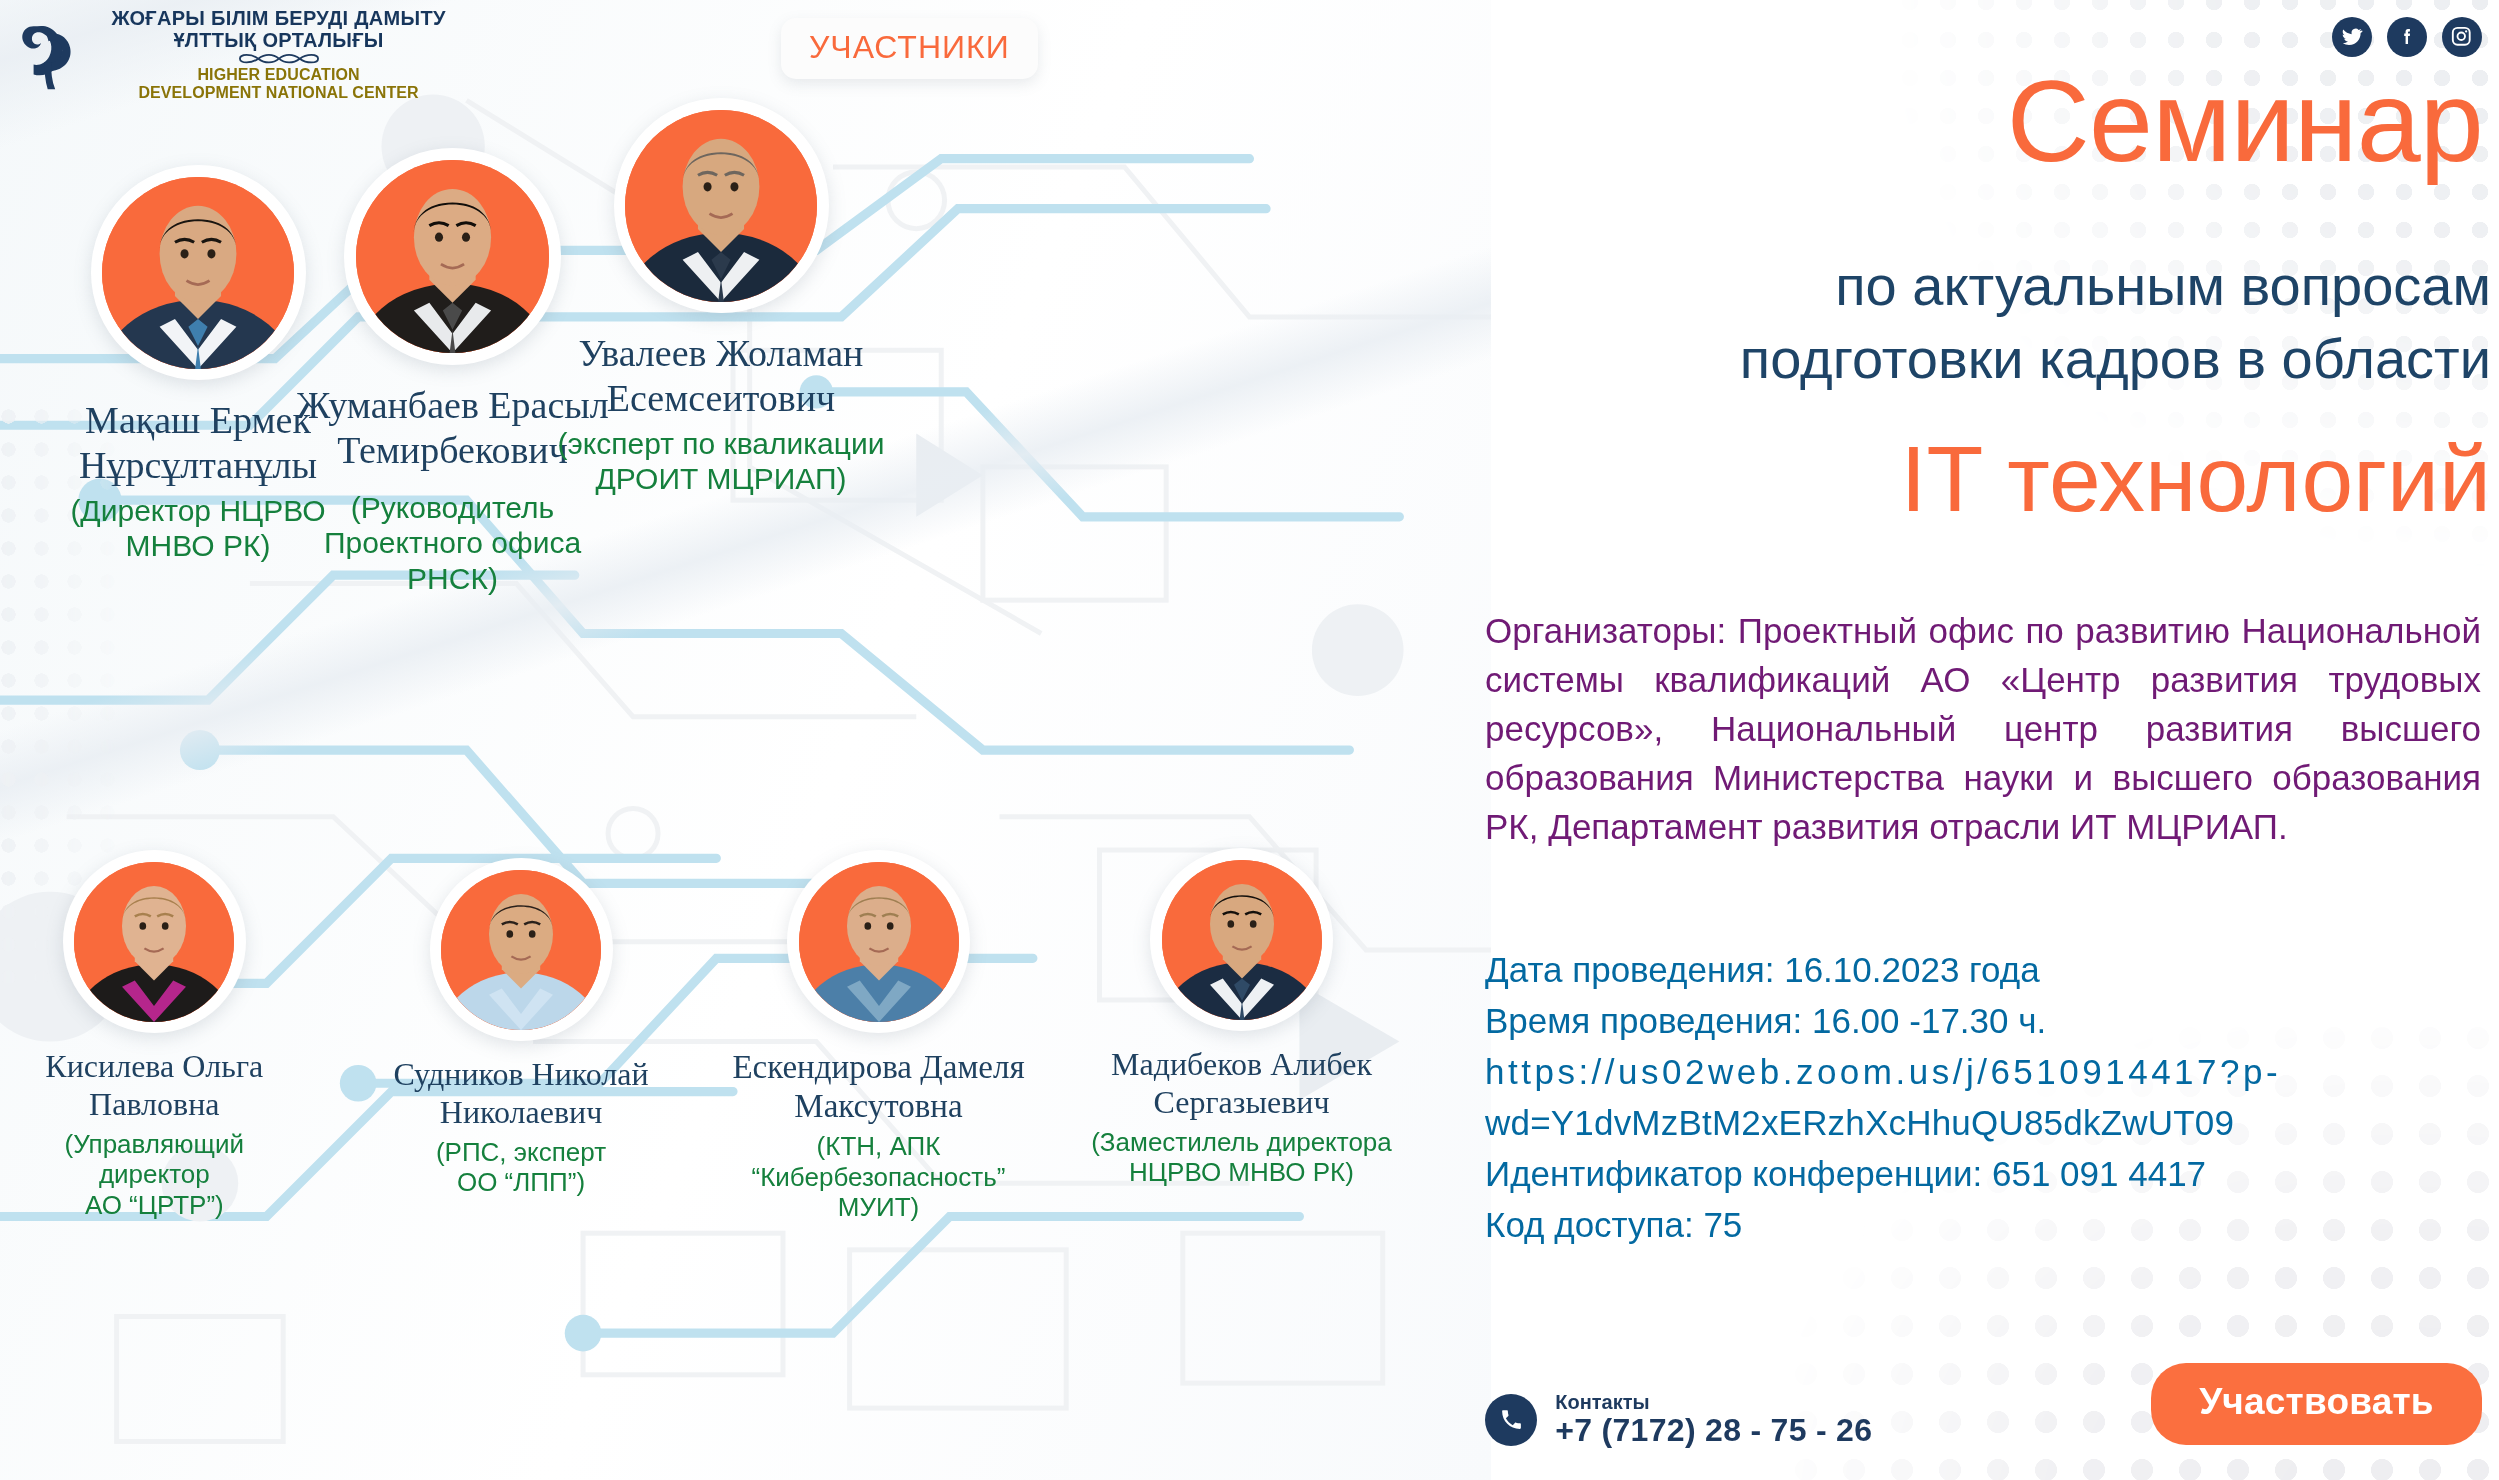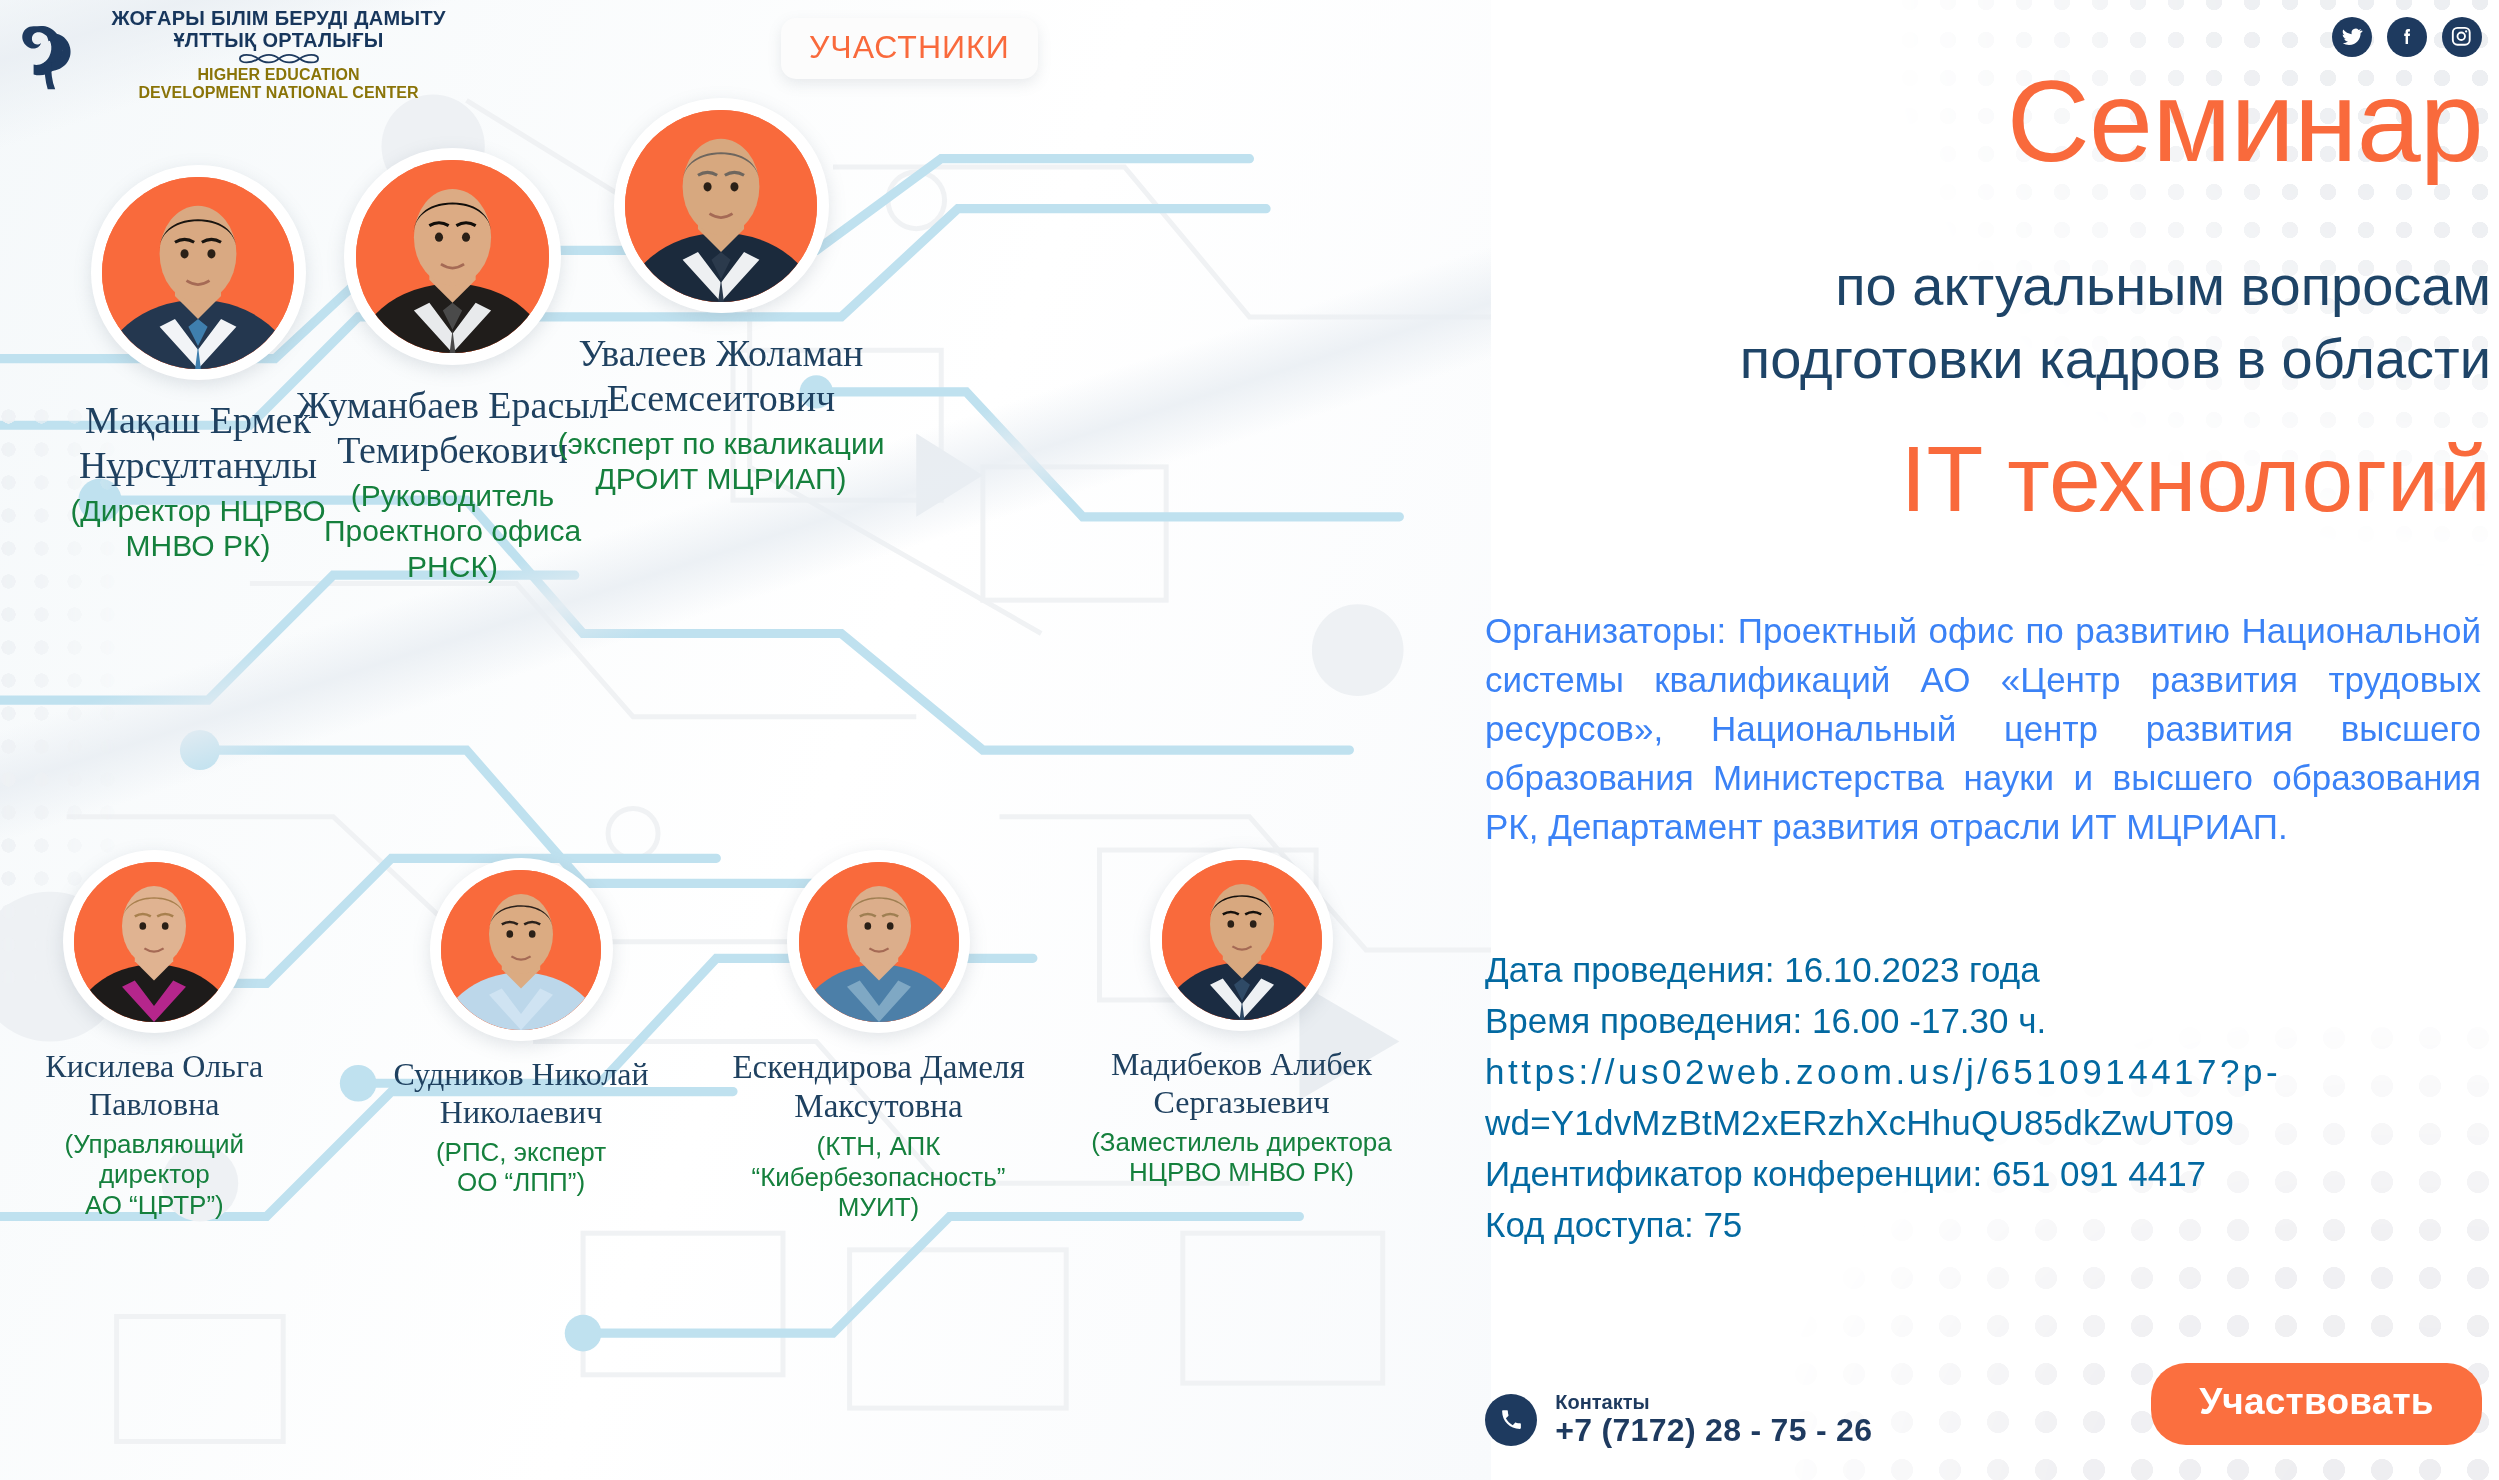--- a/index.html
+++ b/index.html
@@ -160,21 +160,21 @@
     font-size: 93px; line-height: 1.0;
     font-weight: 400; color: #f96a3c;
   }
 
   .organizers {
     position: absolute; left: 1485px; top: 606px;
     width: 996px;
     text-align: justify;
     text-align-last: left;
     font-size: 35px; line-height: 1.40;
-    color: #3b82f6;
+    color: #701a75;
   }
   .details {
     position: absolute; left: 1485px; top: 944px;
     width: 1000px;
     font-size: 35px; line-height: 1.46;
     color: #0369a1;
   }
   .details .line { white-space: nowrap; }
   .details .zoomlink {
     white-space: normal; word-break: break-all;
@@ -394,21 +394,21 @@
     <path d="M38 34 q5 -3 10 0" stroke="#120e0a" stroke-width="1.6" fill="none"></path>
     <path d="M52 34 q5 -3 10 0" stroke="#120e0a" stroke-width="1.6" fill="none"></path>
     <path d="M44 54 q6 4 12 0" stroke="#a56a55" stroke-width="1.4" fill="none"></path>
   </svg>
        </div>
      </div>
      <div class="pname" style="font-size:38px;margin-top:18.3px;">
        <div>Жуманбаев Ерасыл</div>
        <div>Темирбекович</div>
      </div>
-     <div class="prole" style="font-size:30px;margin-top:5px;">
+     <div class="prole" style="font-size:30px;margin-top:17px;">
        <div>(Руководитель</div>
           <div>Проектного офиса</div>
           <div>РНСК)</div>
      </div>
       </div>
       <div class="person" style="left: 525px; top: 98px; width: 392px;">
         <div class="avatar-wrap" style="width:215px;height:215px;">
        <div class="avatar" style="left:11.7px;top:11.7px;width:192px;height:192px;">
          <svg class="face" viewBox="0 0 100 100" preserveAspectRatio="xMidYMid slice">
     <rect width="100" height="100" fill="#f96a3c"></rect>

